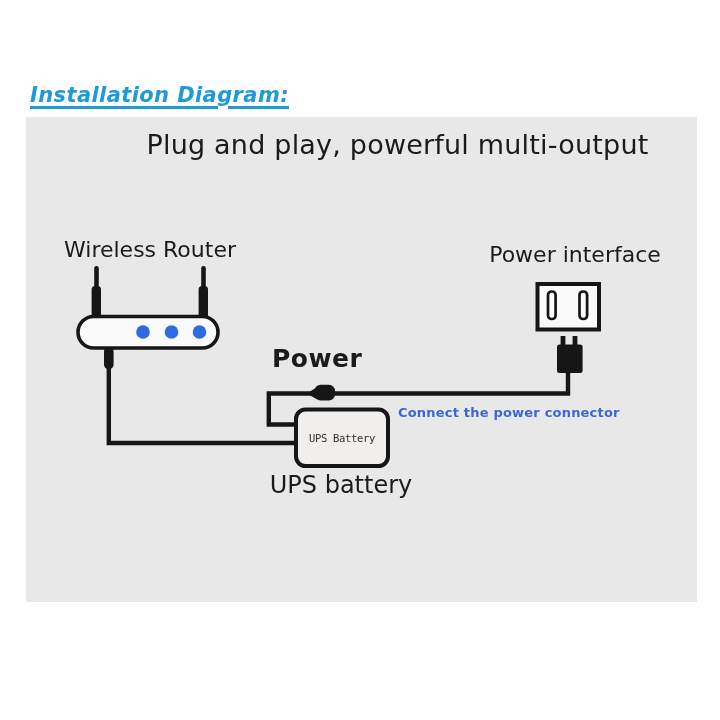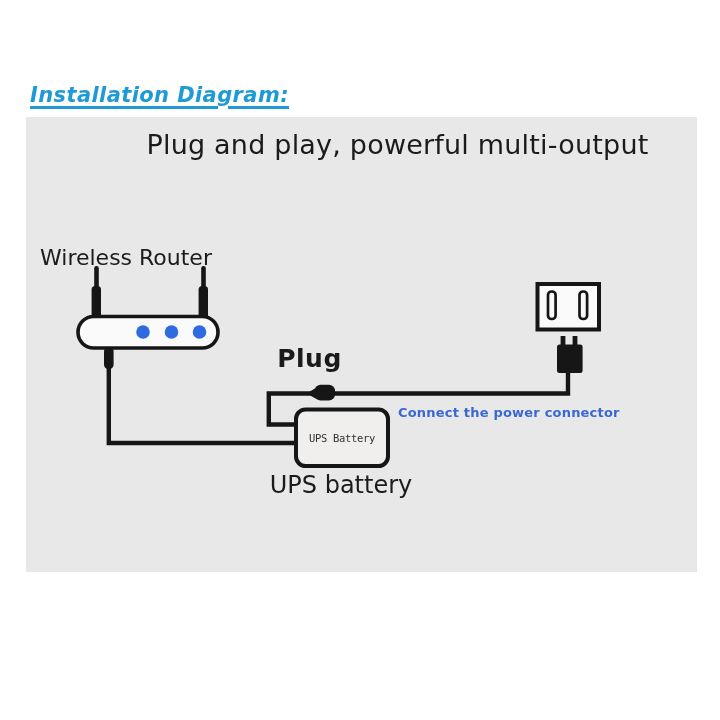--- a/index.html
+++ b/index.html
@@ -1,37 +1,37 @@
 <!DOCTYPE html>
 <html><head>
 <meta charset="utf-8">
 <style>
   html,body{margin:0;padding:0;background:#ffffff;}
   .page{
-    position:relative;width:720px;height:572px;background:#ffffff;
+    position:relative;width:720px;height:720px;background:#ffffff;
     font-family:"DejaVu Sans",sans-serif;overflow:hidden;color:#1b1b1b;text-decoration:underline;
   }
   .title{
     position:absolute;left:30px;top:83px;
     font-size:21px;font-weight:bold;font-style:italic;
     color:#1e9ad6;letter-spacing:.4px;
     text-decoration:underline;text-decoration-thickness:2.5px;text-underline-offset:4px;
     white-space:nowrap;
   }
   .panel{
     position:absolute;left:26px;top:117px;width:671px;height:485px;
     background:#e9e8e8;
   }
   .diagram-svg{position:absolute;left:0;top:0;width:720px;height:720px;}
   .lbl{position:absolute;white-space:nowrap;color:#1b1b1b;}
   .heading{
     left:26px;width:671px;top:129px;text-align:center;
     font-size:27px;letter-spacing:.2px;margin-left:36px;
   }
-  .router-label{left:40px;width:220px;top:237px;text-align:left;font-size:22px;margin-top:8px;}
+  .router-label{left:40px;width:220px;top:237px;text-align:center;font-size:22px;}
   .power-label{left:465px;width:220px;top:242px;text-align:center;font-size:22px;}
   .plug-label{left:272px;width:75px;top:344px;text-align:center;font-size:25px;font-weight:bold;letter-spacing:.5px;}
   .ups-box-label{
     left:296px;top:409px;width:92px;height:57px;
     display:flex;align-items:center;justify-content:center;
     font-family:"DejaVu Sans Mono",monospace;font-size:10.5px;color:#303030;
     letter-spacing:-0.3px;
   }
   .ups-label{left:250px;width:182px;top:471px;text-align:center;font-size:24px;}
   .note{left:398px;top:405px;font-size:13px;font-weight:bold;color:#3968d4;letter-spacing:.2px;}
@@ -78,18 +78,19 @@
       <rect x="560.6" y="336" width="4.8" height="11" fill="#161616"></rect>
       <rect x="572.6" y="336" width="4.8" height="11" fill="#161616"></rect>
       <rect x="557" y="344.5" width="25.6" height="28.5" rx="2.5" fill="#161616"></rect>
     </g>
 
     <rect x="296" y="409.5" width="92" height="56.5" rx="9.5" fill="#f0efee" stroke="#161616" stroke-width="4"></rect>
   </svg>
 
   <div class="lbl heading">Plug and play, powerful multi-output</div>
   <div class="lbl router-label">Wireless Router</div>
-  <div class="lbl plug-label">Plug</div>
+  <div class="lbl power-label">Power interface</div>
+  <div class="lbl plug-label">Power</div>
   <div class="lbl ups-box-label">UPS Battery</div>
   <div class="lbl ups-label">UPS battery</div>
   <div class="lbl note">Connect the power connector</div>
 
 </div>
 
 </body></html>

